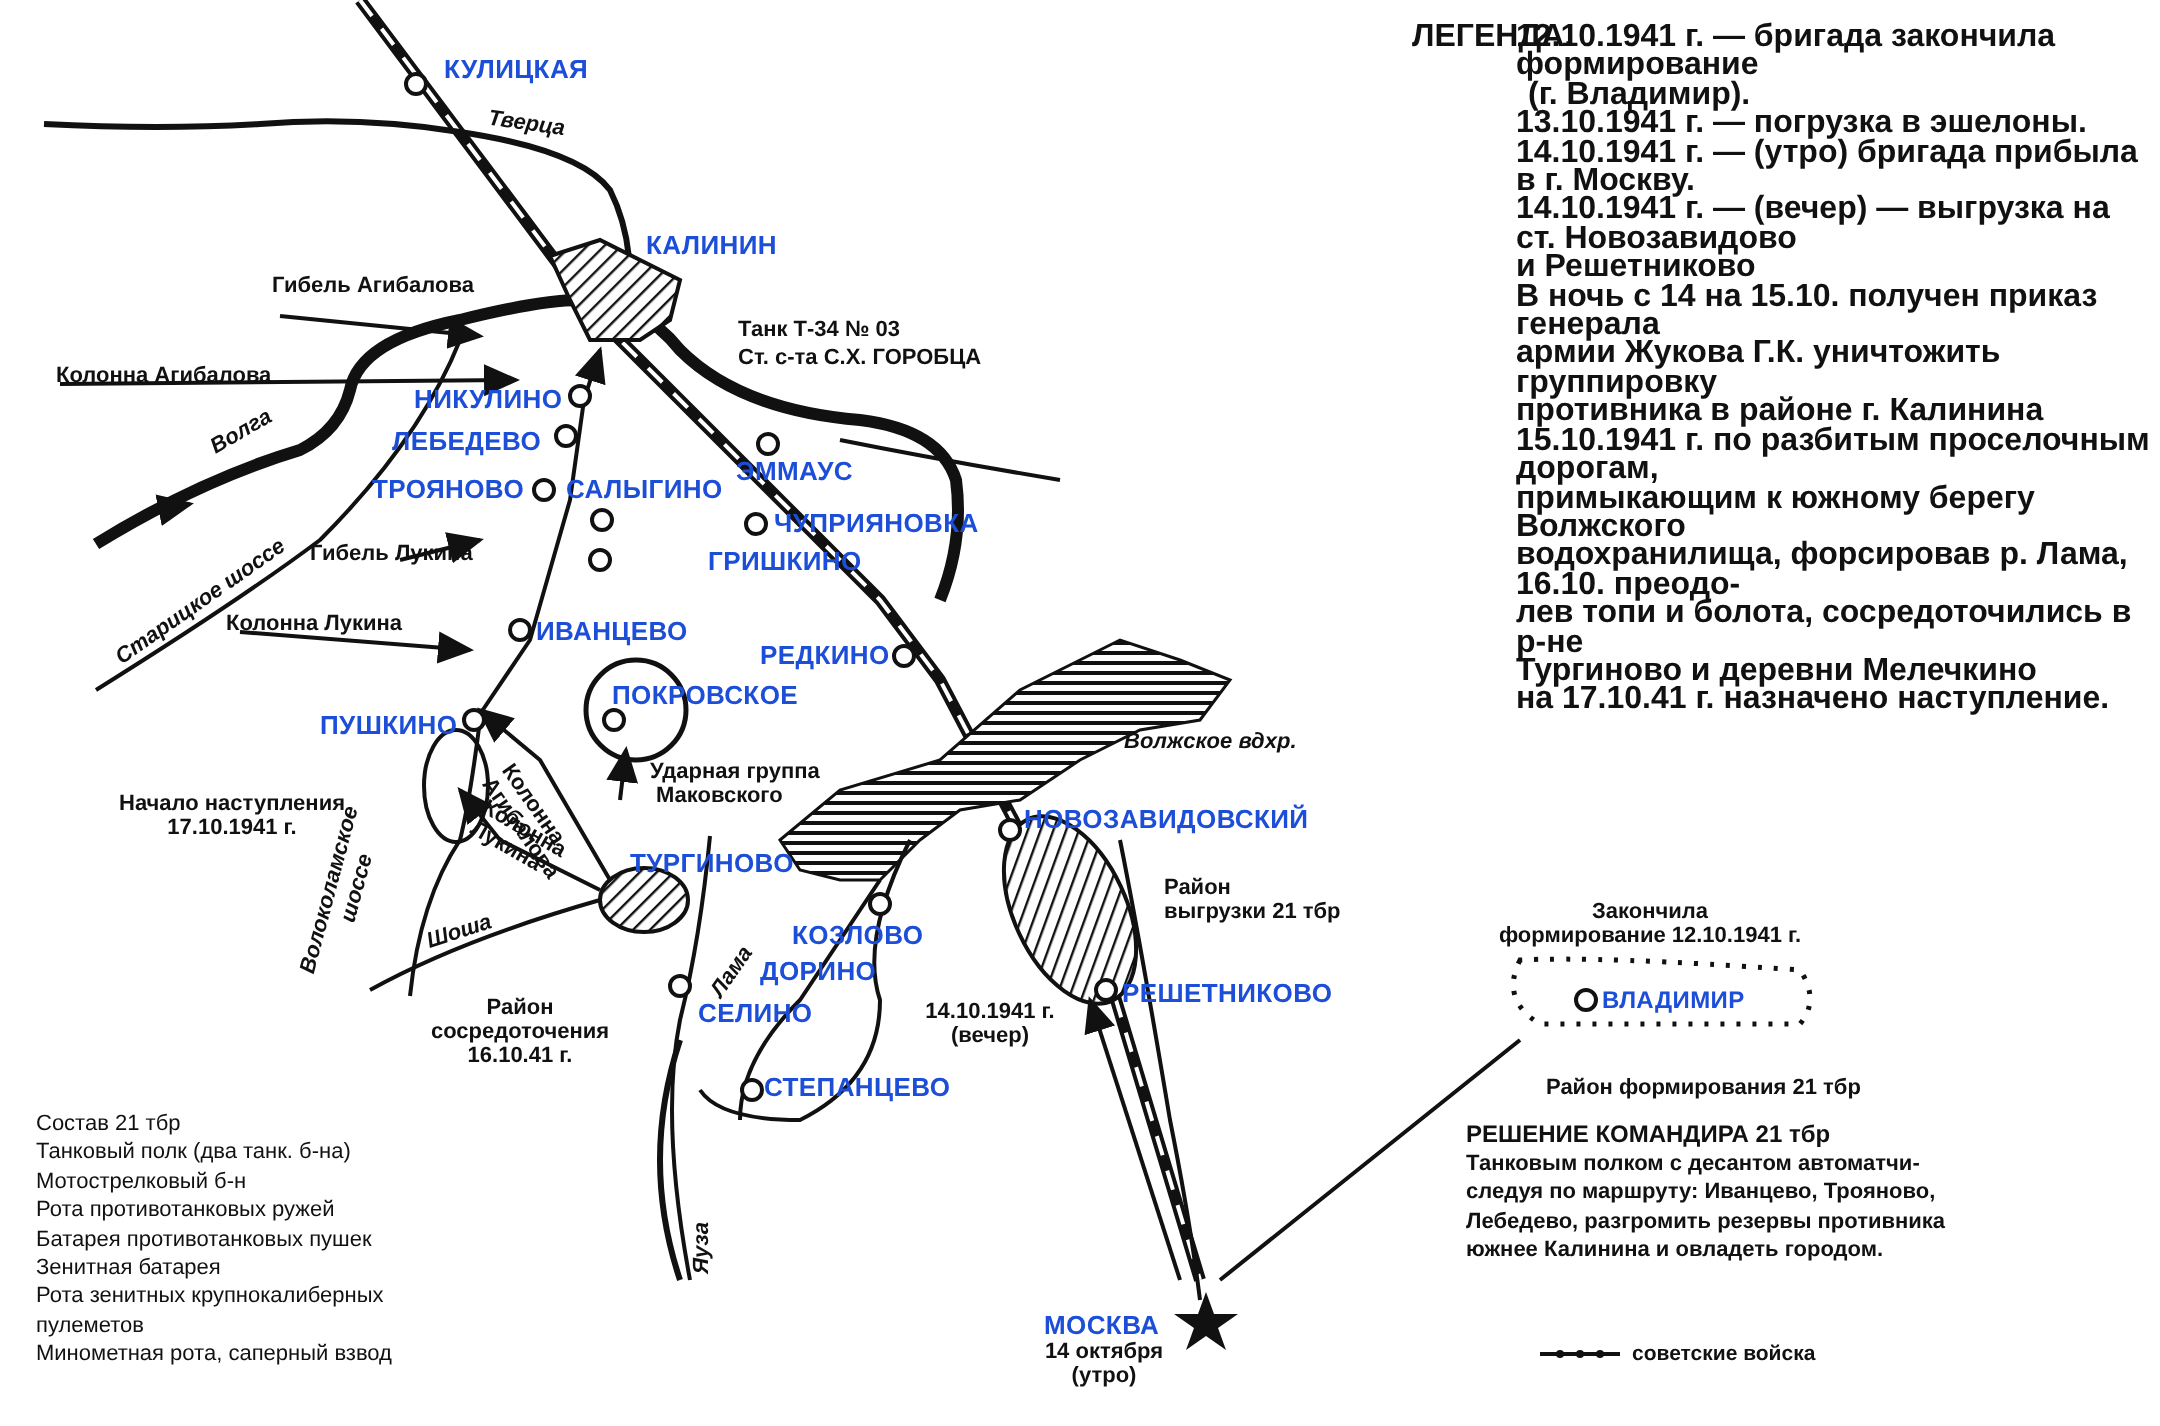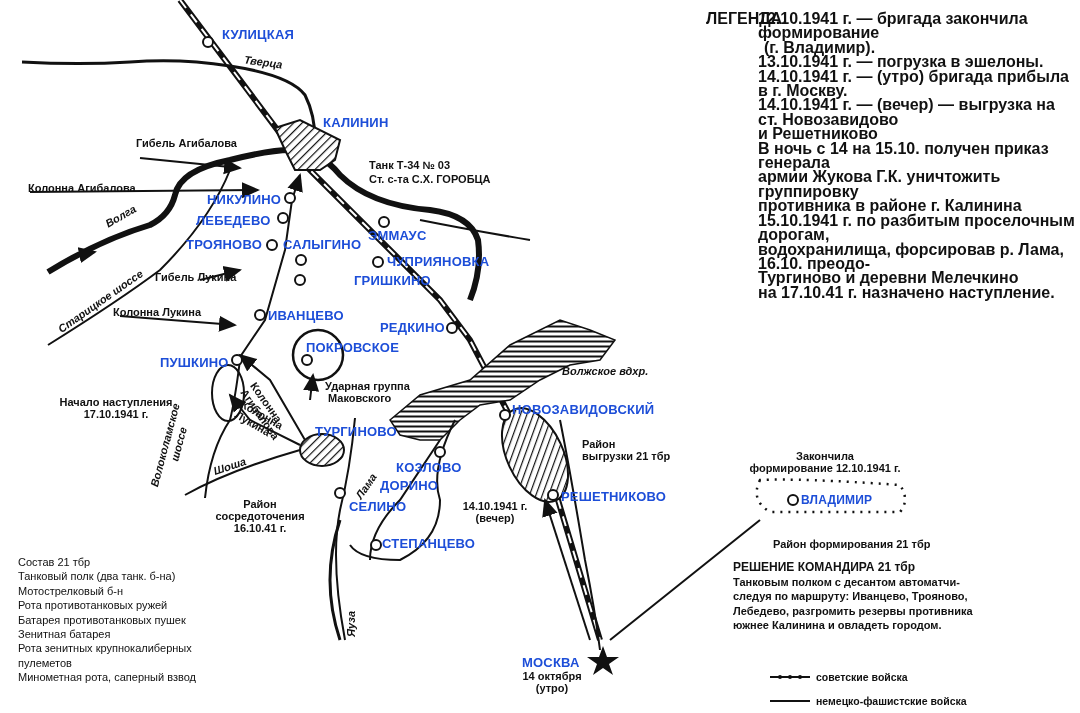--- a/index.html
+++ b/index.html
@@ -200,21 +200,23 @@
       <div>12.10.1941 г. — бригада закончила формирование</div>
       <div style="padding-left:6px;">(г. Владимир).</div>
       <div>13.10.1941 г. — погрузка в эшелоны.</div>
       <div>14.10.1941 г. — (утро) бригада прибыла в г. Москву.</div>
       <div>14.10.1941 г. — (вечер) — выгрузка на ст. Новозавидово</div>
       <div>и Решетниково</div>
       <div>В ночь с 14 на 15.10. получен приказ генерала</div>
       <div>армии Жукова Г.К. уничтожить группировку</div>
       <div>противника в районе г. Калинина</div>
       <div>15.10.1941 г. по разбитым проселочным дорогам,</div>
+      <div>примыкающим к южному берегу Волжского</div>
       <div>водохранилища, форсировав р. Лама, 16.10. преодо-</div>
+      <div>лев топи и болота, сосредоточились в р-не</div>
       <div>Тургиново и деревни Мелечкино</div>
       <div>на 17.10.41 г. назначено наступление.</div>
     </div>
   </div>
 </div>
 
 <div class="composition">
   <div>Состав 21 тбр</div>
   <div>Танковый полк (два танк. б-на)</div>
   <div>Мотострелковый б-н</div>
@@ -237,19 +239,13 @@
 <div class="key">
   <div class="k">
     <svg width="40" height="8">
         <line x1="0" y1="4" x2="40" y2="4" stroke="#111" stroke-width="2"></line>
         <circle cx="10" cy="4" r="2" fill="#111"></circle>
         <circle cx="20" cy="4" r="2" fill="#111"></circle>
         <circle cx="30" cy="4" r="2" fill="#111"></circle>
       </svg>
     <span>советские войска</span>
   </div>
-  <div class="k">
-    <svg width="40" height="8">
-        <line x1="0" y1="4" x2="40" y2="4" stroke="#111" stroke-width="2"></line>
-      </svg>
-    <span>немецко-фашистские войска</span>
-  </div>
 </div>
 
 </body></html>

